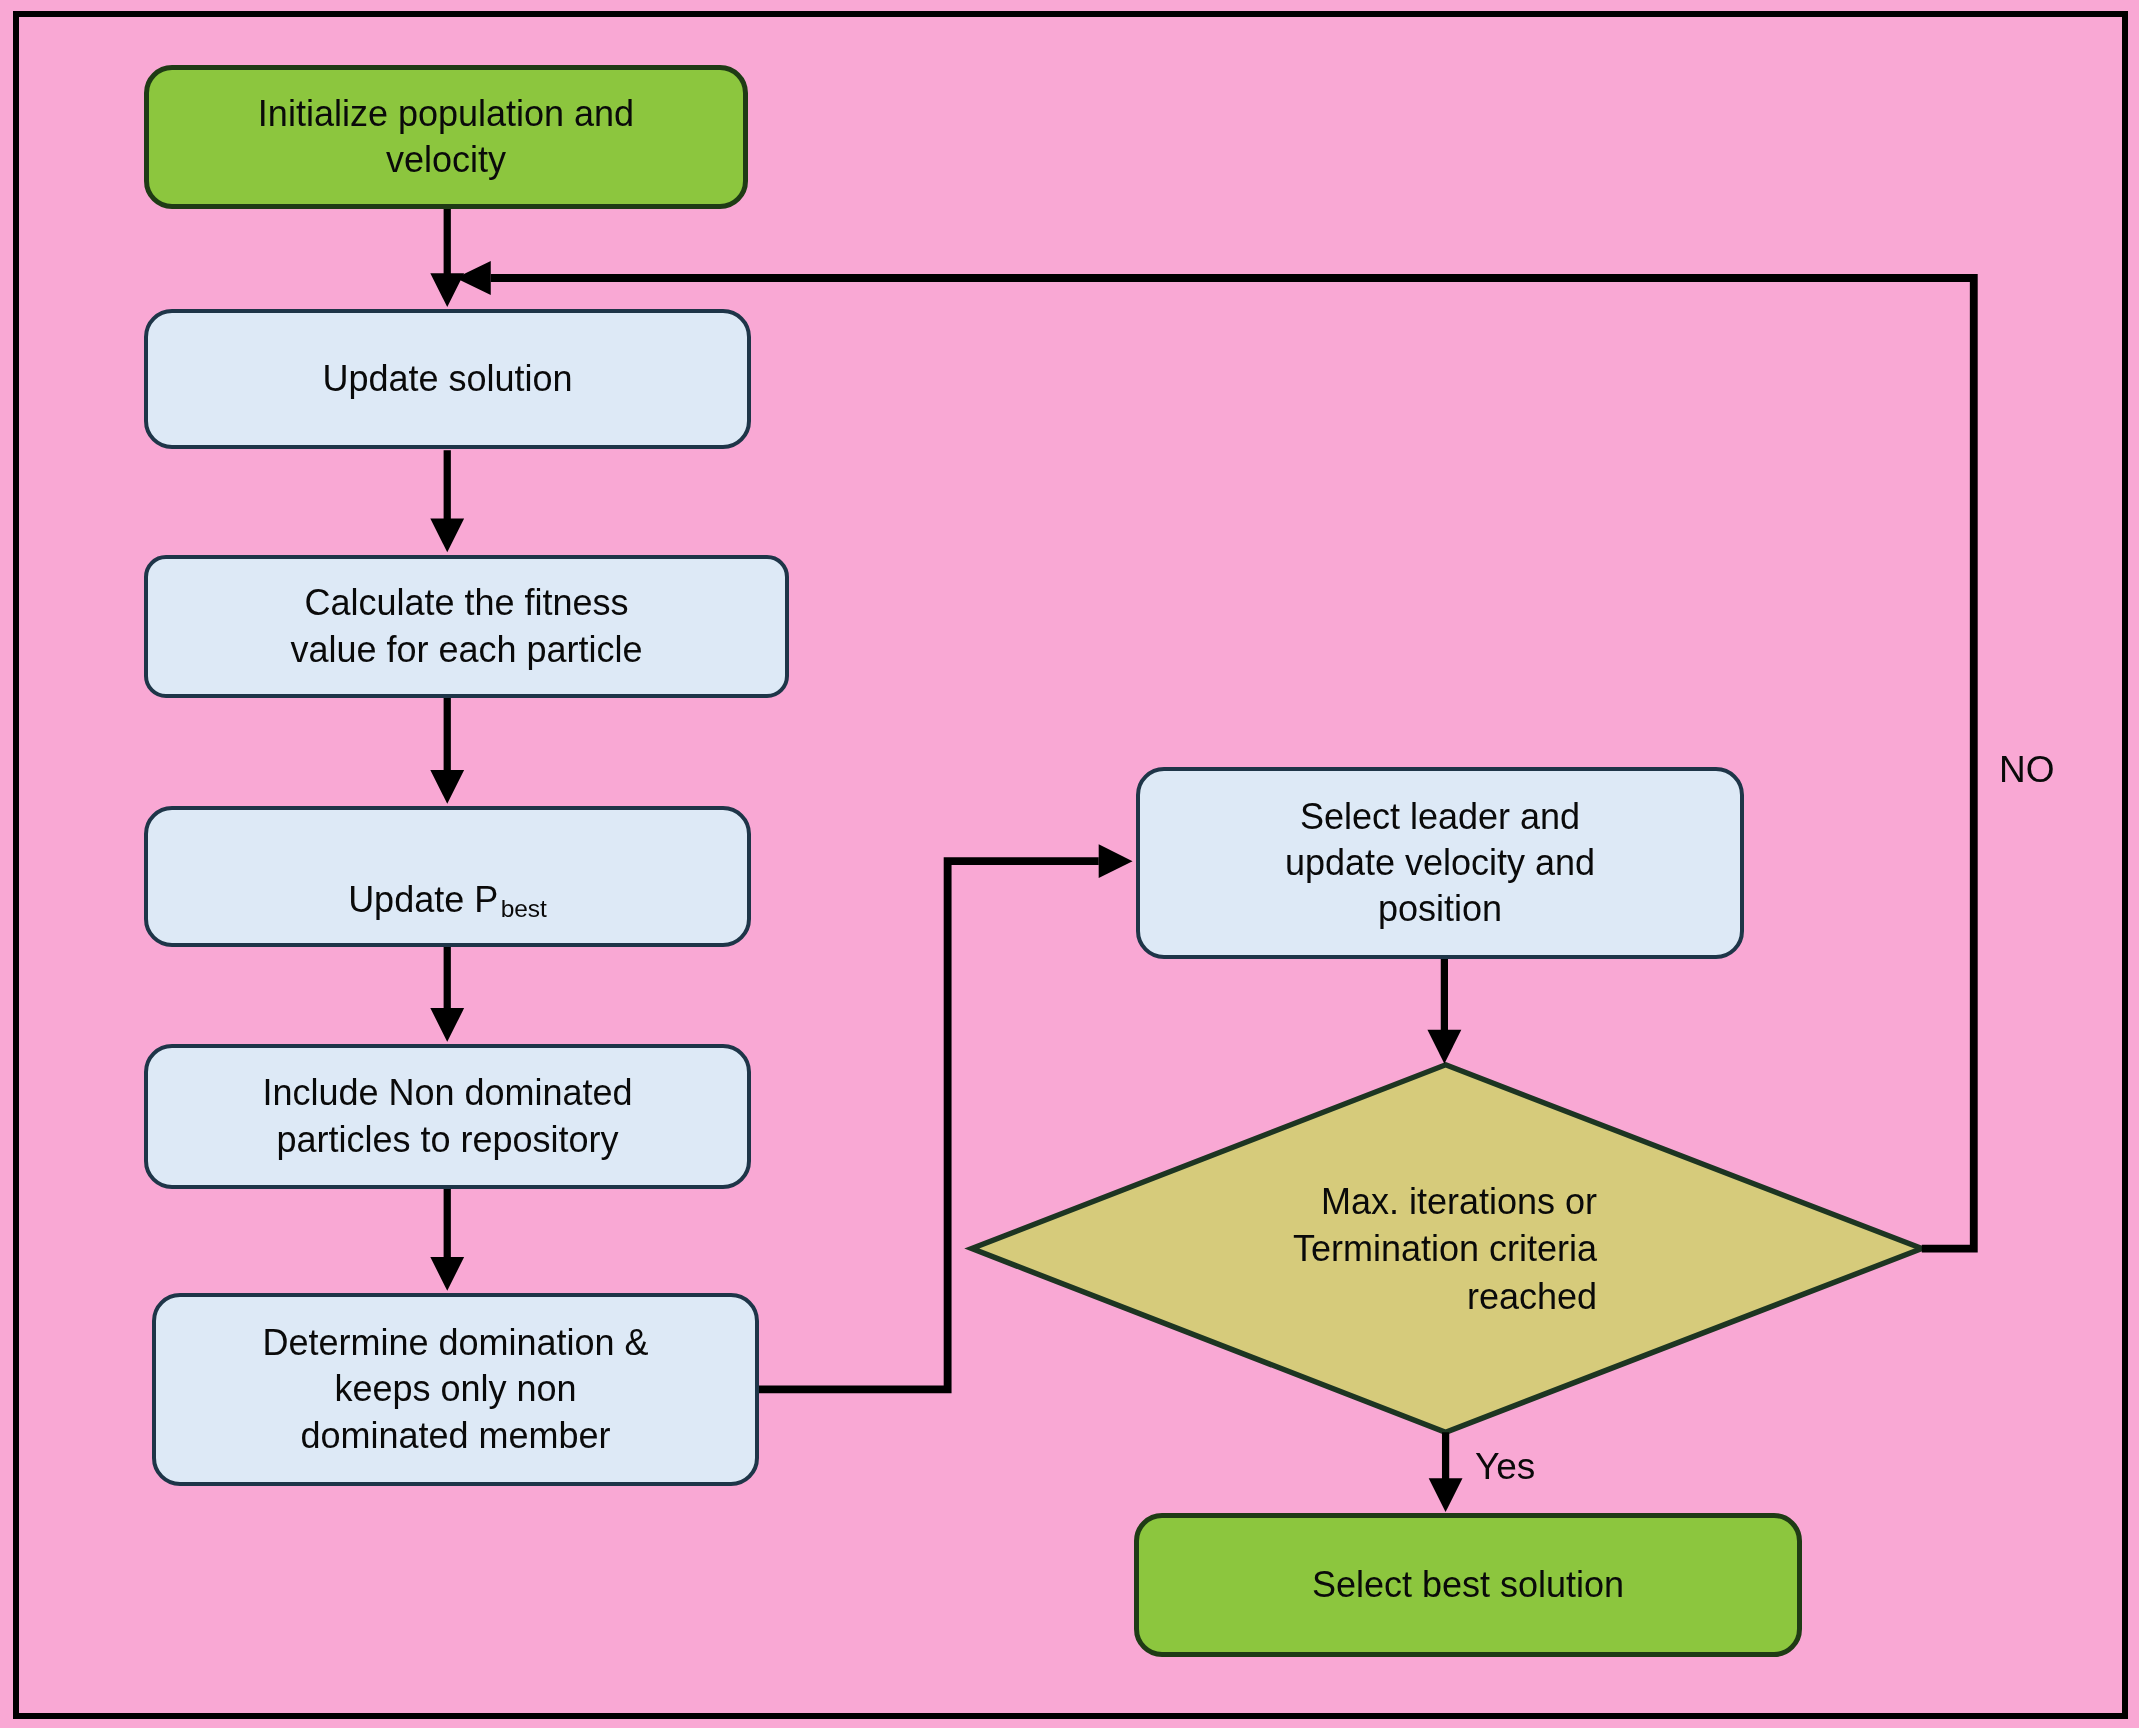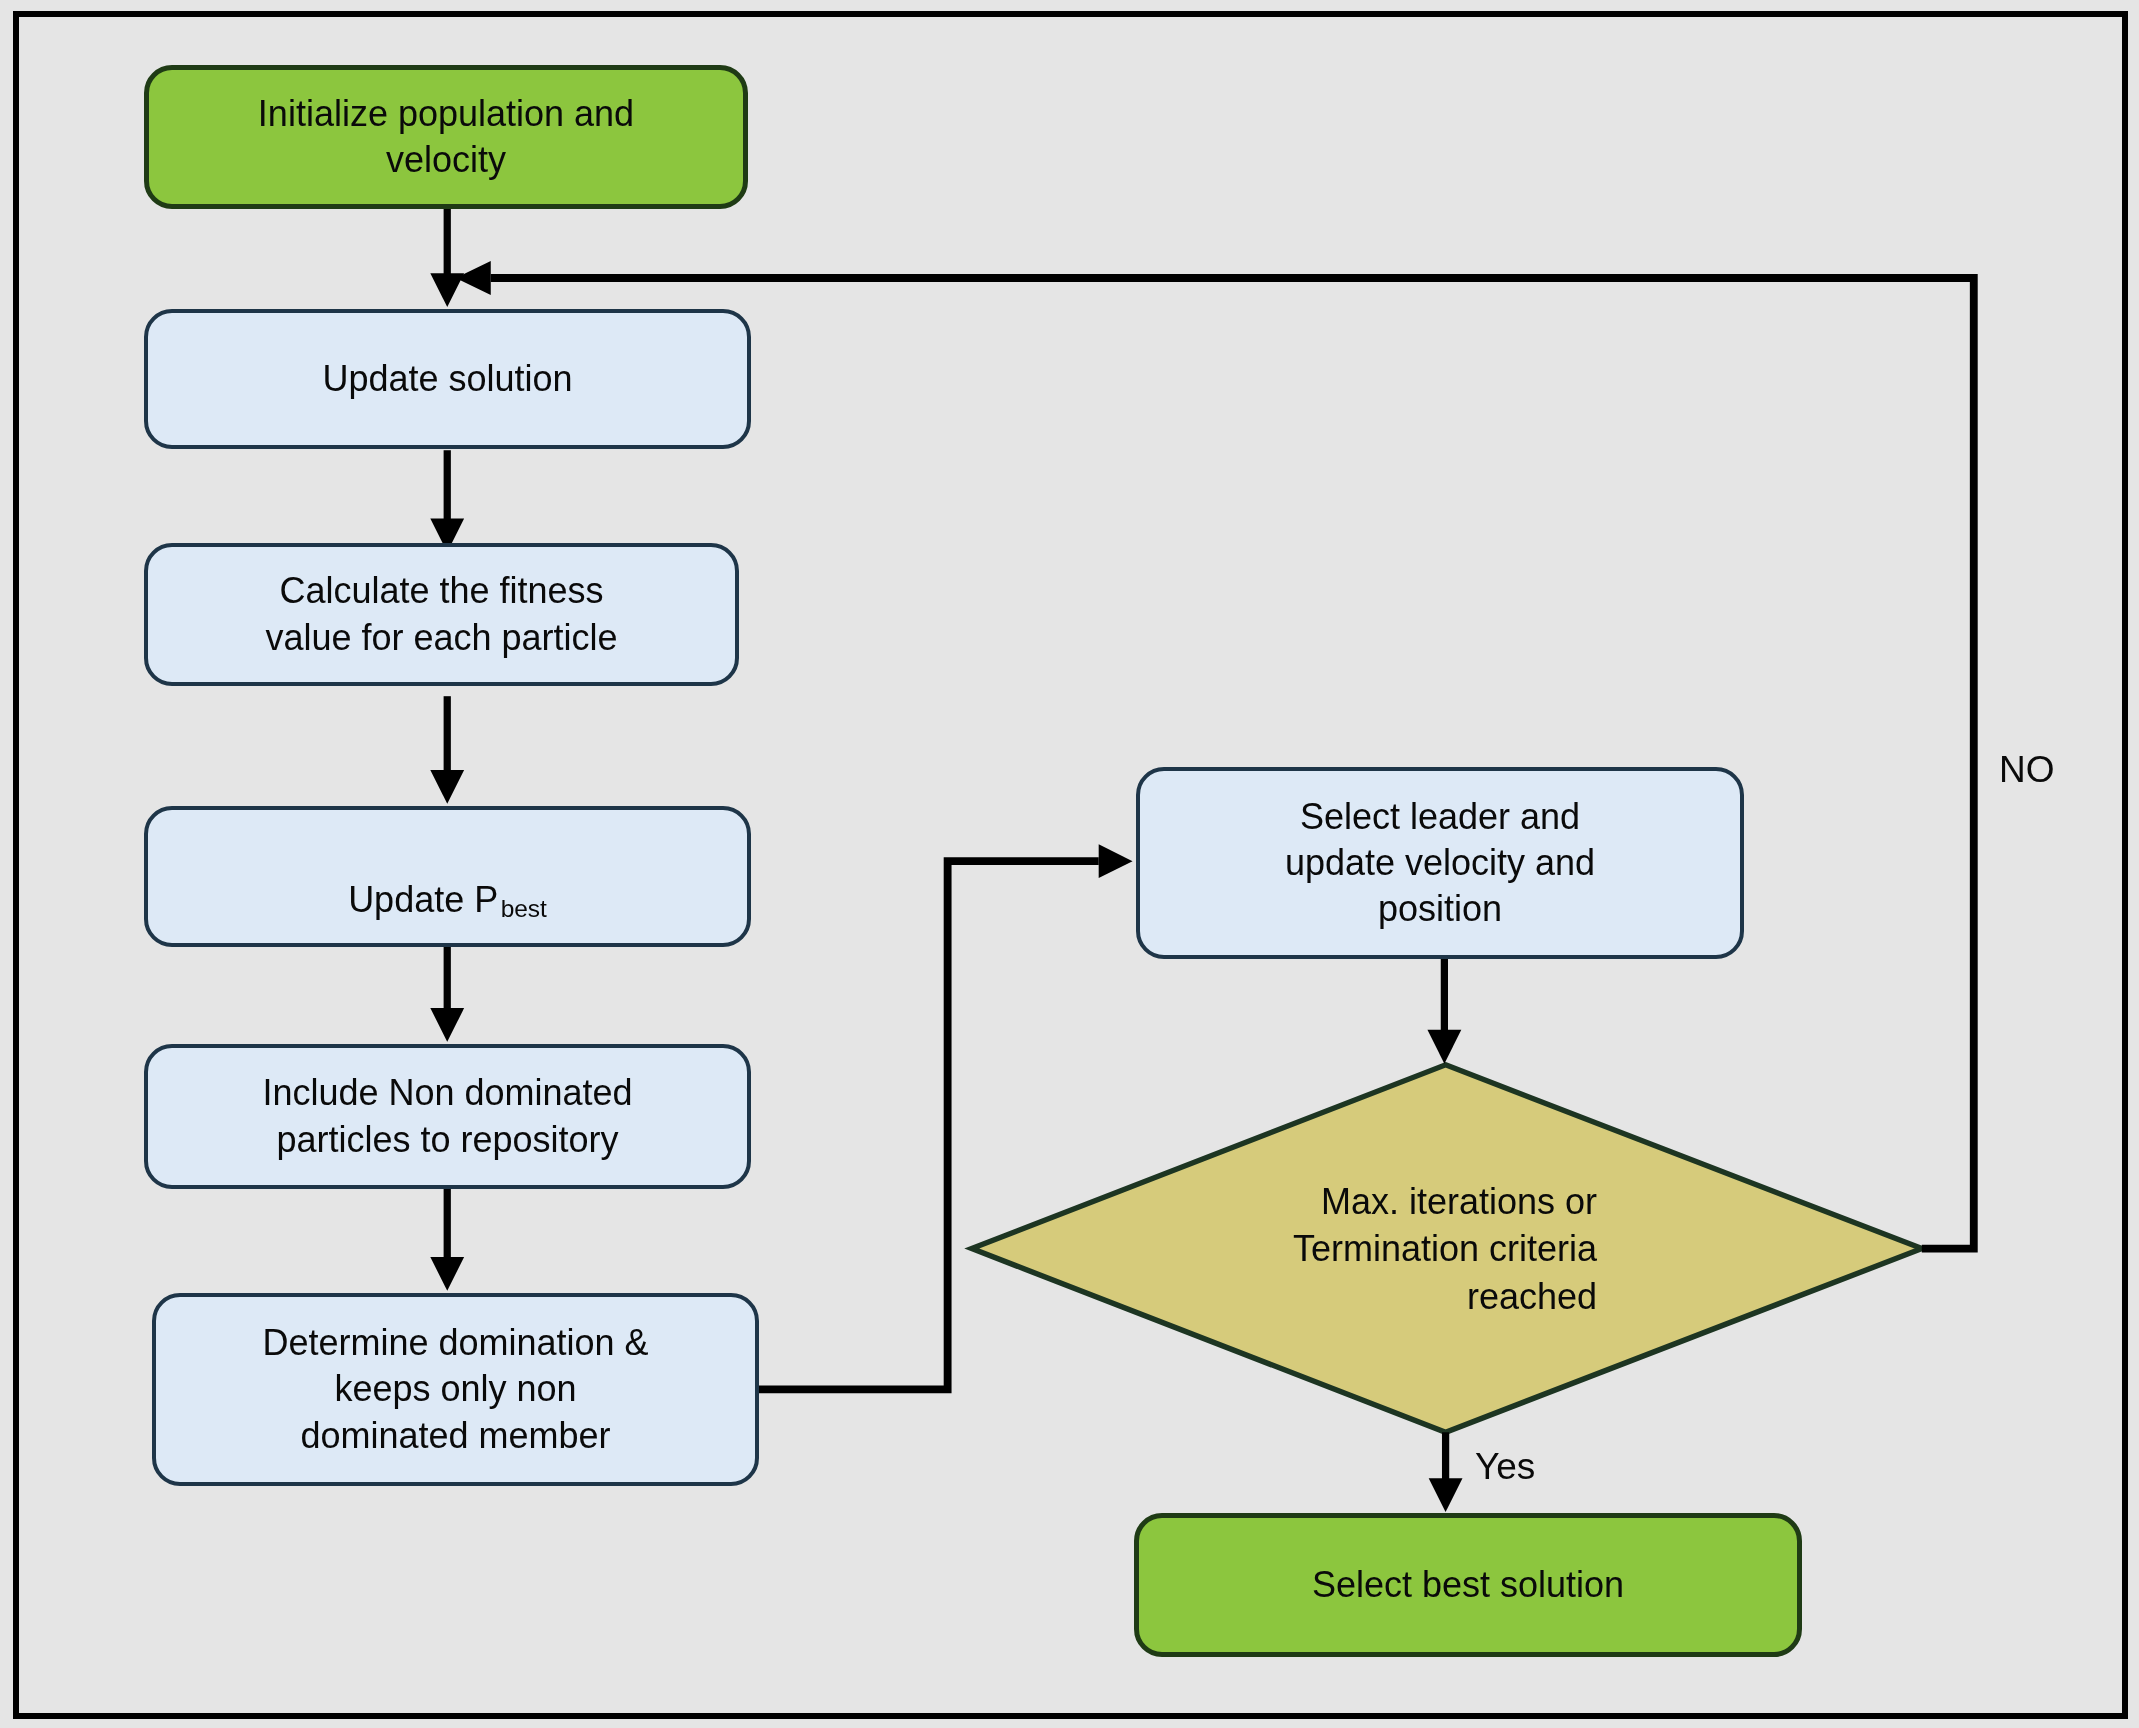--- a/index.html
+++ b/index.html
@@ -5,21 +5,21 @@
   html, body {
     margin: 0;
     padding: 0;
     background: #ffffff;
     font-family: "Liberation Sans", "DejaVu Sans", sans-serif;
   }
   #stage {
     position: relative;
     width: 2140px;
     height: 1729px;
-    background: #e5e5e5;
+    background: #f9a8d4;
     overflow: hidden;
   }
   #frame {
     position: absolute;
     left: 13.3px; top: 11px;
     width: 2115px; height: 1708px;
     box-sizing: border-box;
     border: 6.6px solid #000000;
   }
   .box {
@@ -114,21 +114,21 @@
 
   <div class="box green" style="left:144px; top:65px; width:604px; height:144px;">
     <span>Initialize population and
 velocity</span>
   </div>
 
   <div class="box blue" style="left:144px; top:309px; width:607px; height:140px;">
     <span>Update solution</span>
   </div>
 
-  <div class="box blue" style="left:144px; top:543px; width:595px; height:143px;">
+  <div class="box blue" style="left:144px; top:555px; width:645px; height:143px;border-radius:22px;">
     <span>Calculate the fitness
 value for each particle</span>
   </div>
 
   <div class="box blue" style="left:144px; top:806px; width:607px; height:141px;">
     <span>
       <span>Update P</span><sub class="pbest">best</sub>
     </span>
   </div>
 

